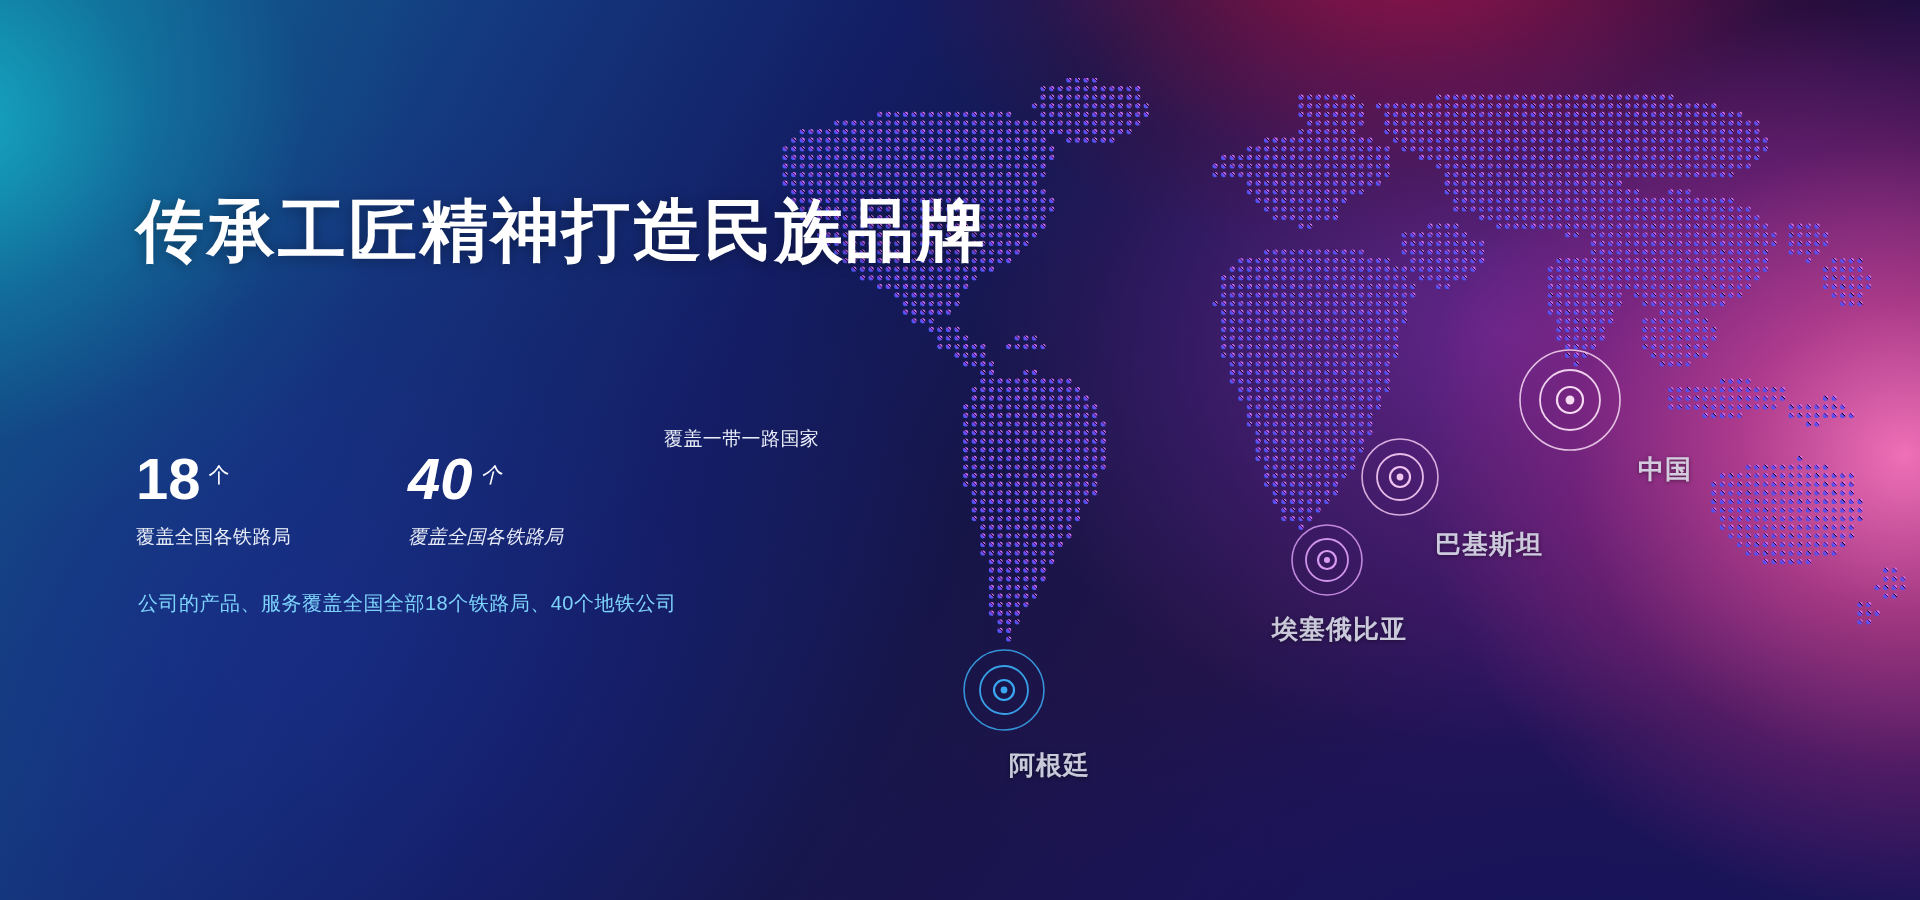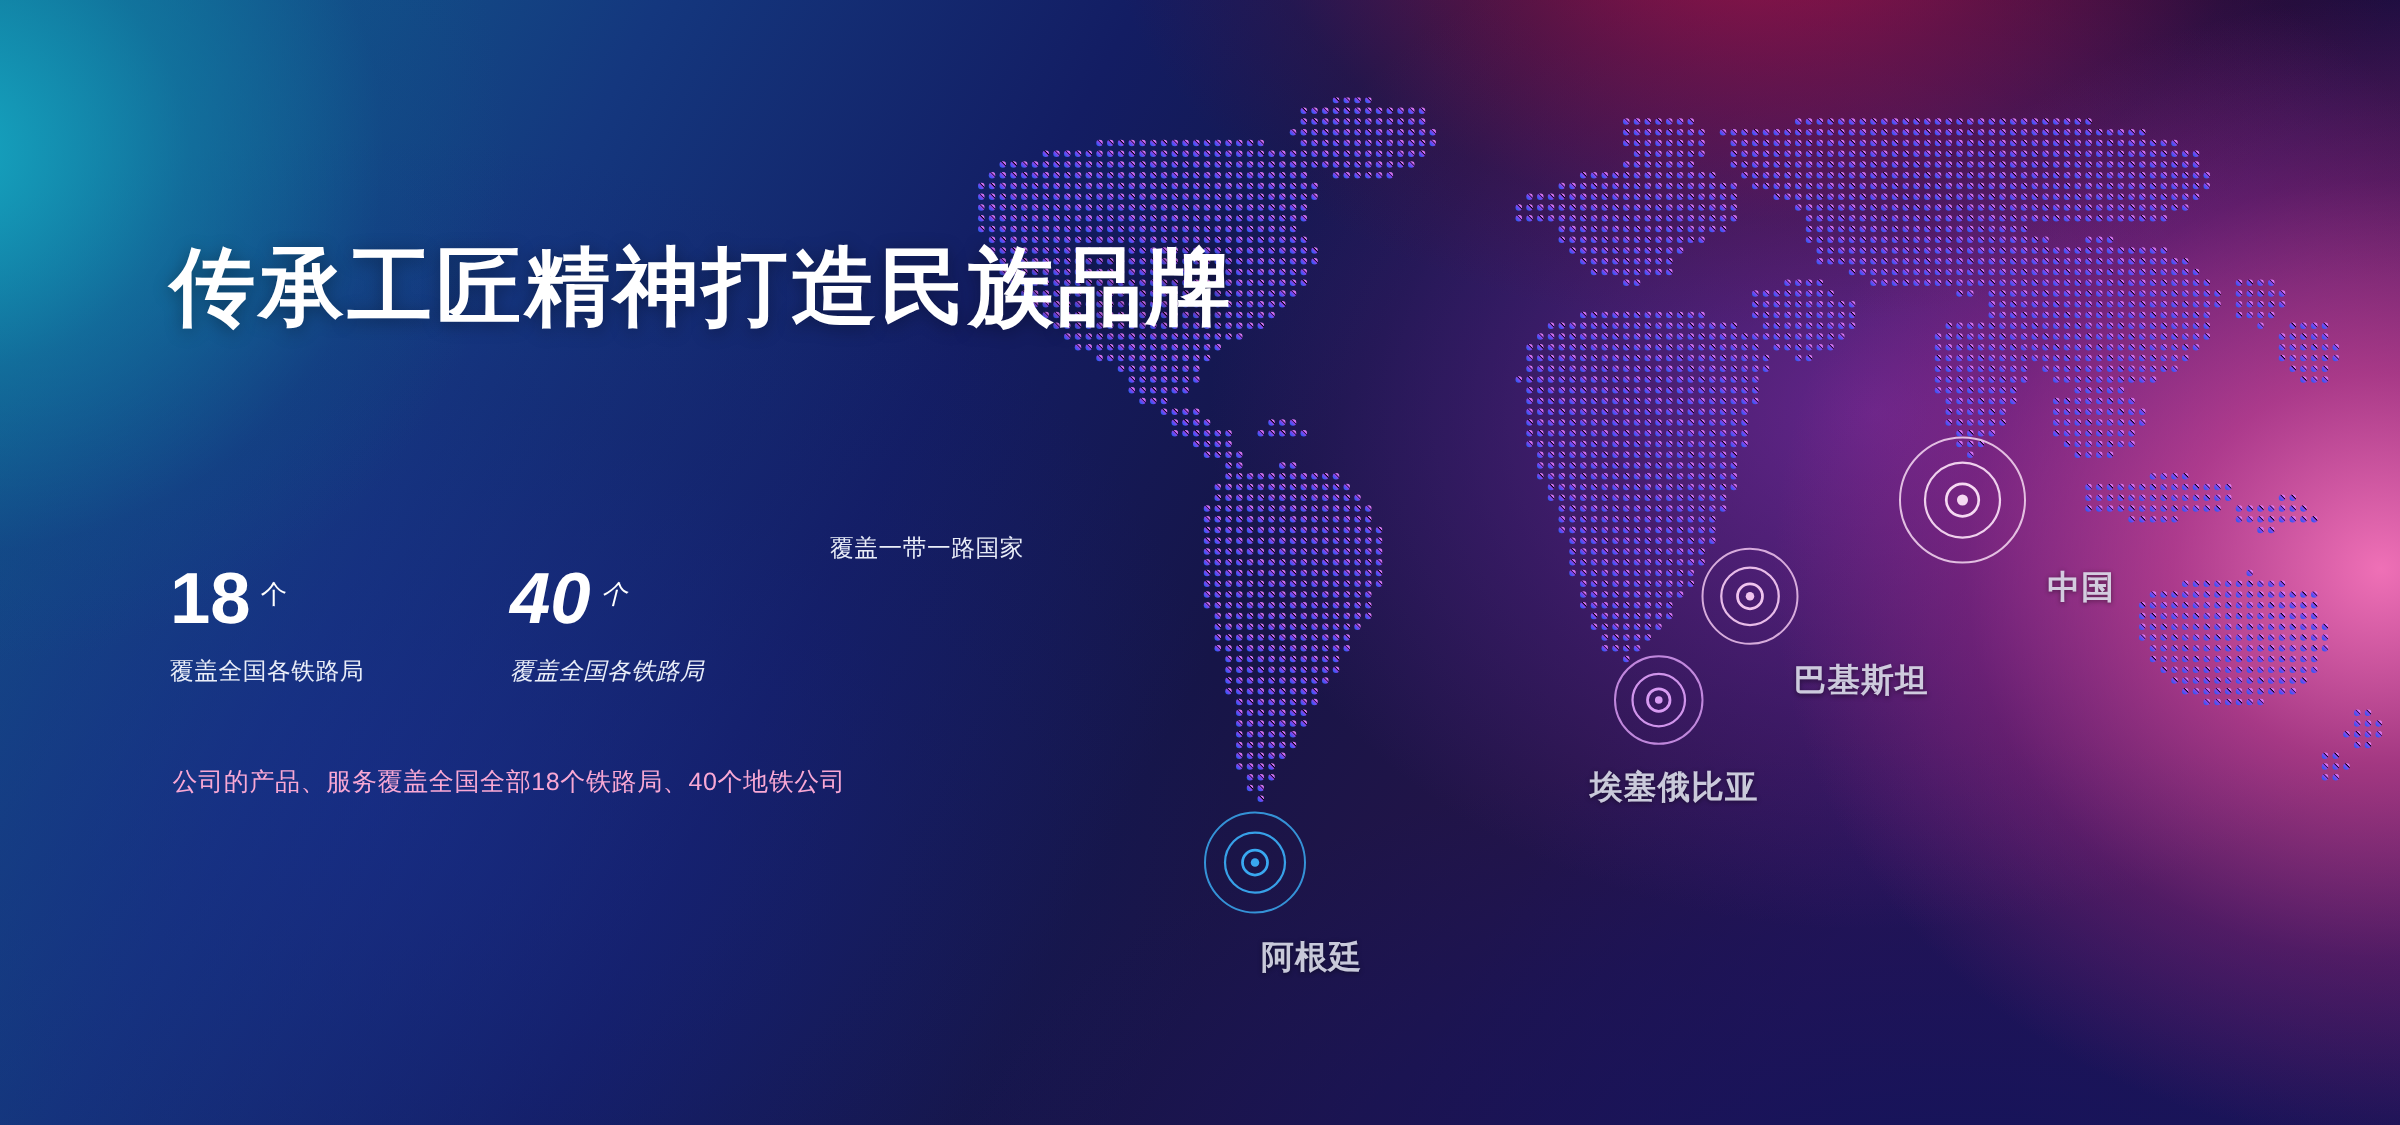--- a/index.html
+++ b/index.html
@@ -117,24 +117,24 @@
   .stat-desc {
     margin-top:14px;
     font-size:19px;
     color:#e9edf8;
     letter-spacing:.4px;
     white-space:nowrap;
     text-align:center;
   }
 
   #para {
-    position:absolute; top:608px; left:2px;
+    position:absolute; top:585px; left:2px;
     font-size:20px;
     line-height:36px;
-    color:#f9a8d4;
+    color:#7dd3fc;
     letter-spacing:.5px;
   }
   #para div { white-space:nowrap; }
 </style>
 </head>
 <body>
 
 <div id="stage">
 
   <div class="bg bg-base"></div>

